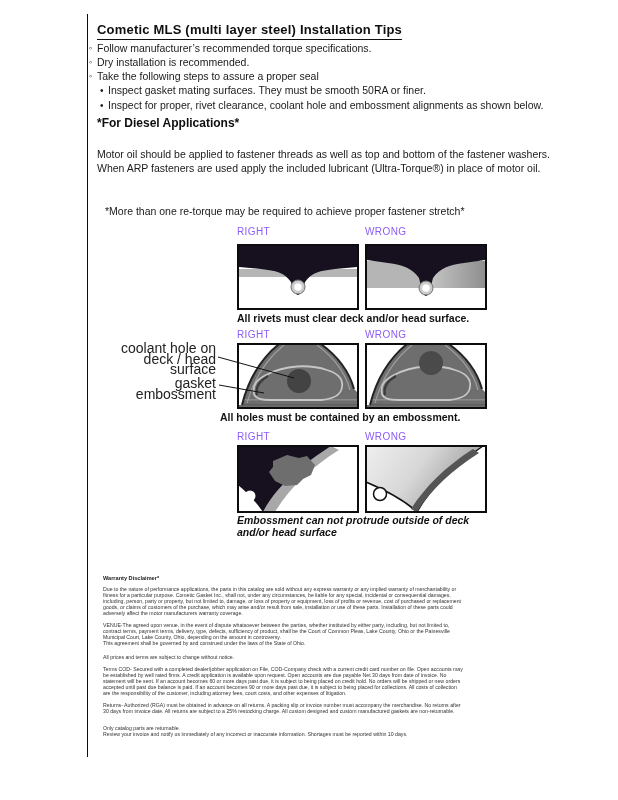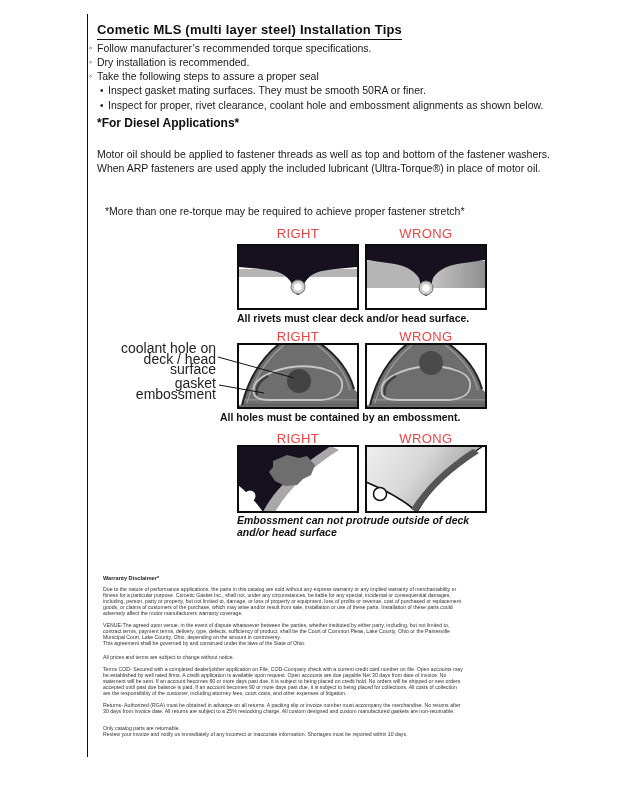--- a/index.html
+++ b/index.html
@@ -19,21 +19,21 @@
 
   .tips { left:89px; top:41px; width:500px; font-size:10.5px; line-height:14px; }
   .tip { white-space:nowrap; }
   .tip .m1 { display:inline-block; width:8px; font-size:9px; vertical-align:1px; }
   .tip.sub { margin-left:11px; }
   .tip.sub .m1 { font-size:10px; vertical-align:0; }
 
   .h2 { font-size:12px; font-weight:bold; color:#0f0f0f; }
   .body-par { font-size:10.5px; line-height:14px; white-space:pre-line; width:470px; }
 
-  .dlabel { width:122px; text-align:center; font-size:13px; letter-spacing:.4px; color:#ef4444; }
+  .dlabel { width:122px; font-size:10px; letter-spacing:.4px; color:#8b5cf6; }
   .panel { width:122px; }
   .panel svg { display:block; }
   .caption { font-size:10.5px; font-weight:bold; color:#111; white-space:pre-line; line-height:12px; }
 
   .callout { width:118px; text-align:right; font-size:14px; line-height:10.5px; color:#222; }
 
   .warr { width:440px; color:#333; }
   .warr-h { font-size:5.6px; font-weight:bold; color:#222; }
   .wp { font-size:5.2px; line-height:6px; white-space:pre-line; }
 

